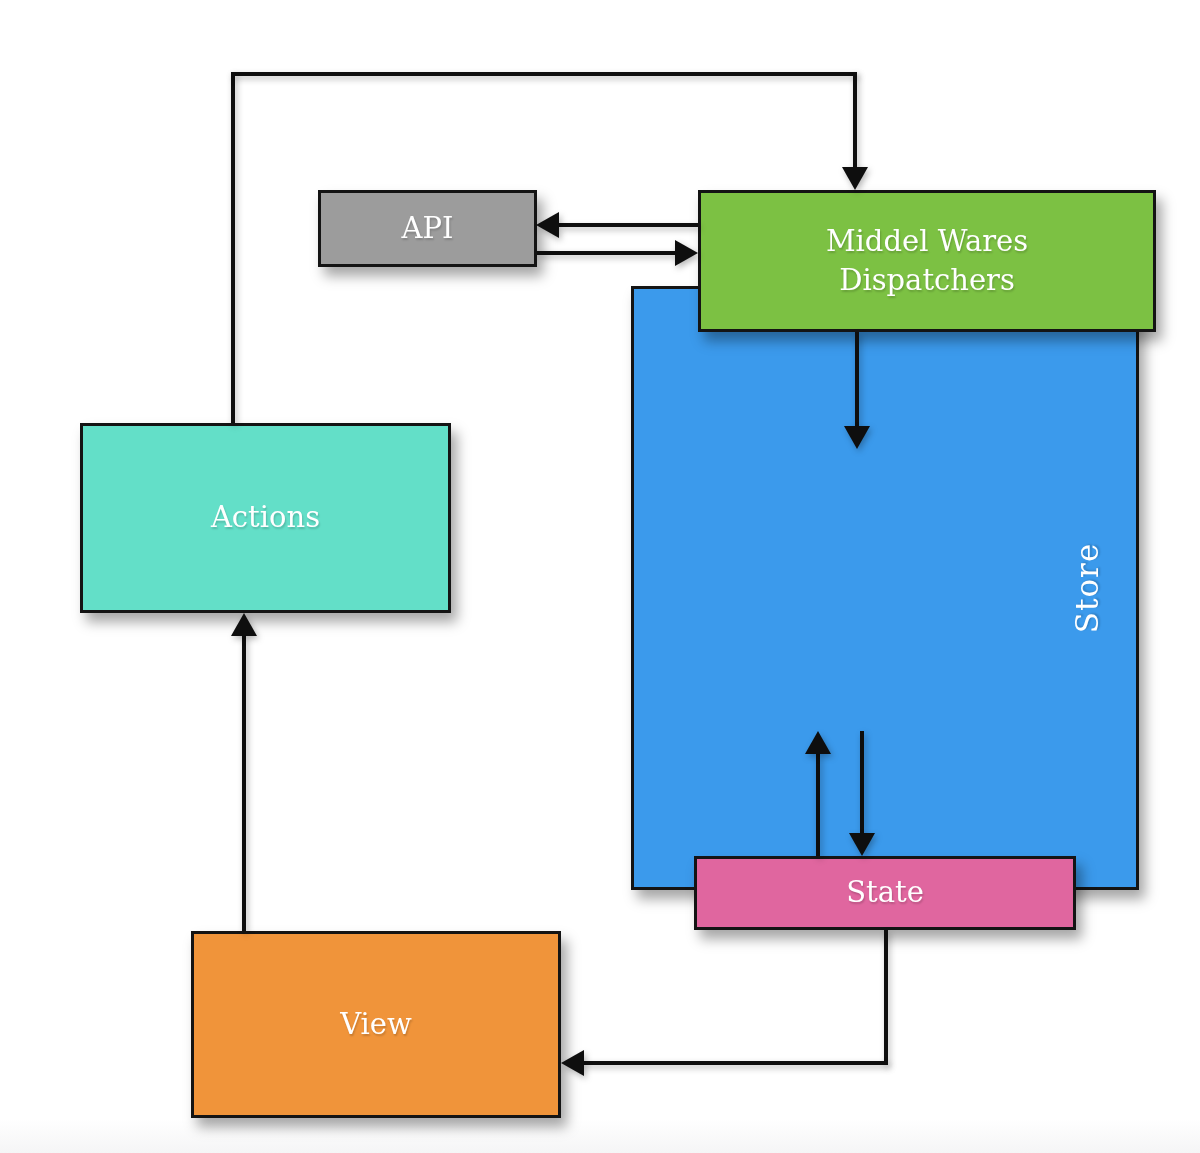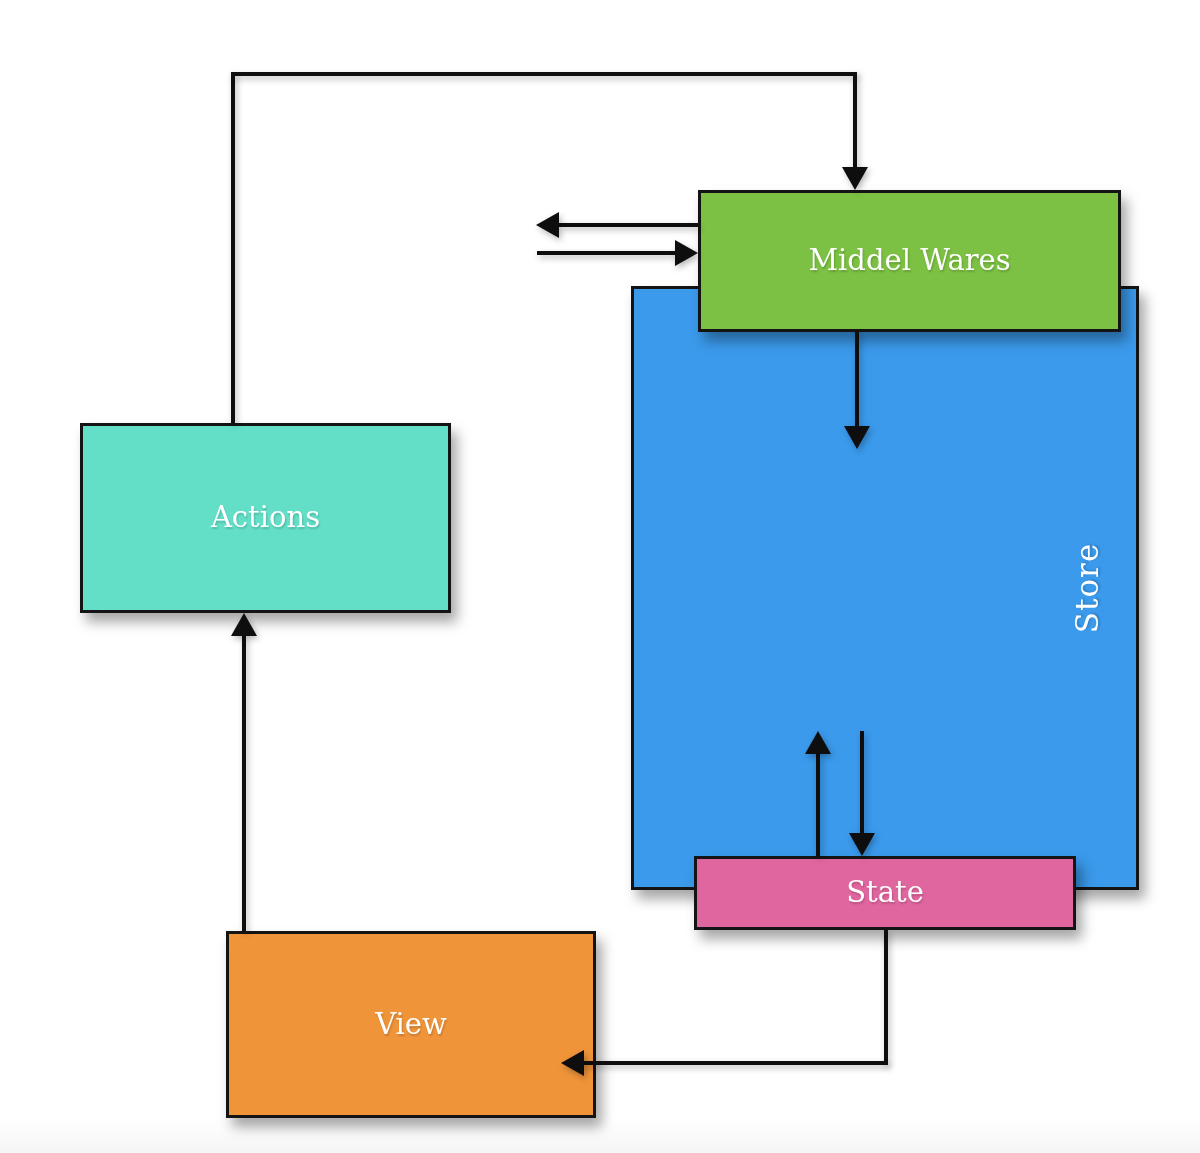--- a/index.html
+++ b/index.html
@@ -24,26 +24,26 @@
     flex-direction: column;
     color: #ffffff;
     font-size: 29px;
     line-height: 1.35;
     text-align: center;
     box-shadow: 6px 9px 12px rgba(0,0,0,0.35);
     text-shadow: 1px 2px 2px rgba(0,0,0,0.18);
   }
   .box .label { display: block; }
   #node-api         { left: 318px; top: 190px; width: 219px; height: 77px;  z-index: 3; }
-  #node-middlewares { left: 698px; top: 190px; width: 423px; height: 142px; z-index: 3; text-align: center; }
+  #node-middlewares { left: 698px; top: 190px; width: 458px; height: 142px; z-index: 3; text-align: center; }
   #node-store       { left: 631px; top: 286px; width: 508px; height: 604px; z-index: 1; }
   #node-reducers    { left: 718px; top: 449px; width: 328px; height: 282px; z-index: 2; }
   #node-state       { left: 694px; top: 856px; width: 382px; height: 74px;  z-index: 3; }
   #node-actions     { left: 80px;  top: 423px; width: 371px; height: 190px; z-index: 2; }
-  #node-view        { left: 191px; top: 931px; width: 370px; height: 187px; z-index: 2; margin-left: 35px; }
+  #node-view        { left: 191px; top: 931px; width: 370px; height: 187px; z-index: 2; }
 
   #store-label {
     position: absolute;
     right: 2px;
     top: 50%;
     transform: translateY(-50%) rotate(-90deg);
     font-size: 31px;
     letter-spacing: 1px;
   }
 
@@ -89,23 +89,27 @@
   #state-view-arrowhead { left: 561px; top: 1050px; }
 
   #view-actions-line      { left: 242px; top: 634px; width: 4px; height: 297px; }
   #view-actions-arrowhead { left: 231px; top: 613px; }
 </style>
 </head>
 <body>
 
 <div id="canvas">
 
+  <div class="box" id="node-api" style="background-color: rgb(156, 156, 156);">
+    <span class="label">API</span>
+  </div>
 
   <div class="box" id="node-middlewares" style="background-color: rgb(124, 193, 67);">
     <span class="label">Middel Wares</span>
+    <span class="label">Dispatchers</span>
   </div>
 
   <div class="box" id="node-store" style="background-color: rgb(59, 154, 236);">
     <span class="label" id="store-label">Store</span>
   </div>
 
 
   <div class="box" id="node-actions" style="background-color: rgb(99, 223, 200);">
     <span class="label">Actions</span>
   </div>

